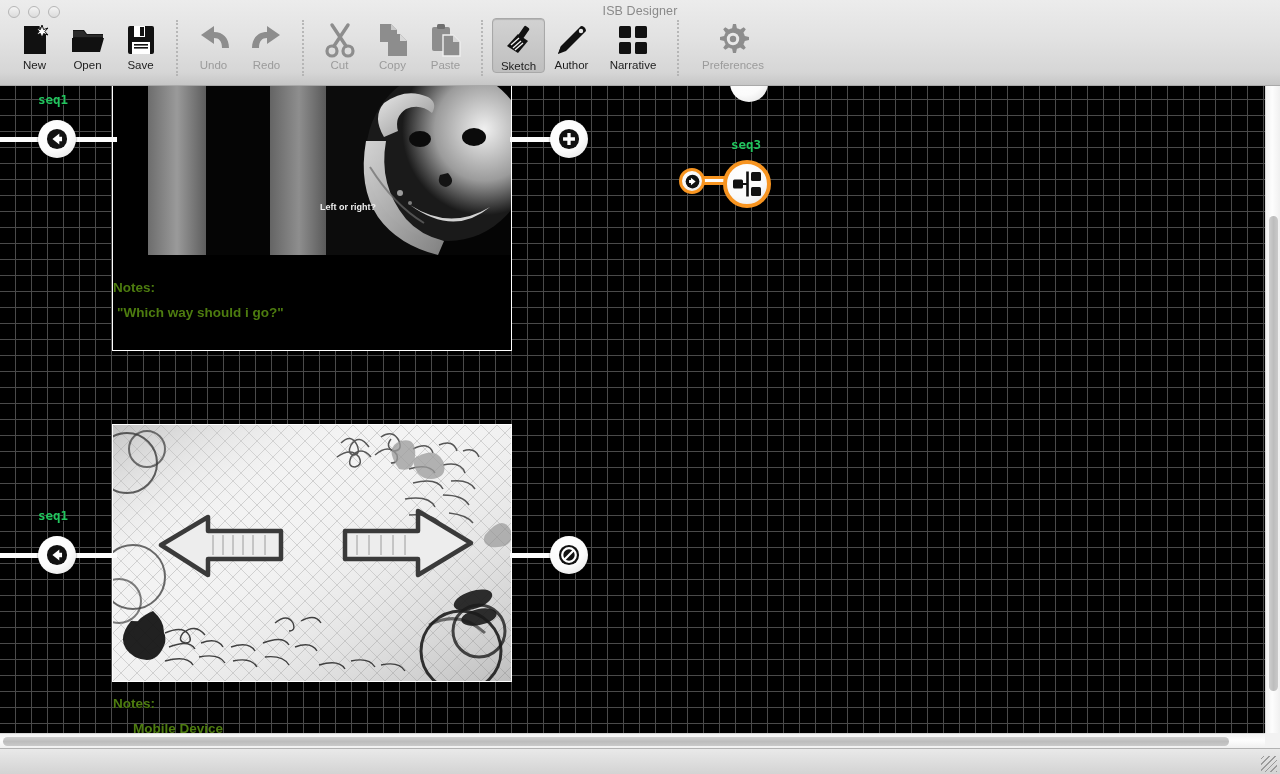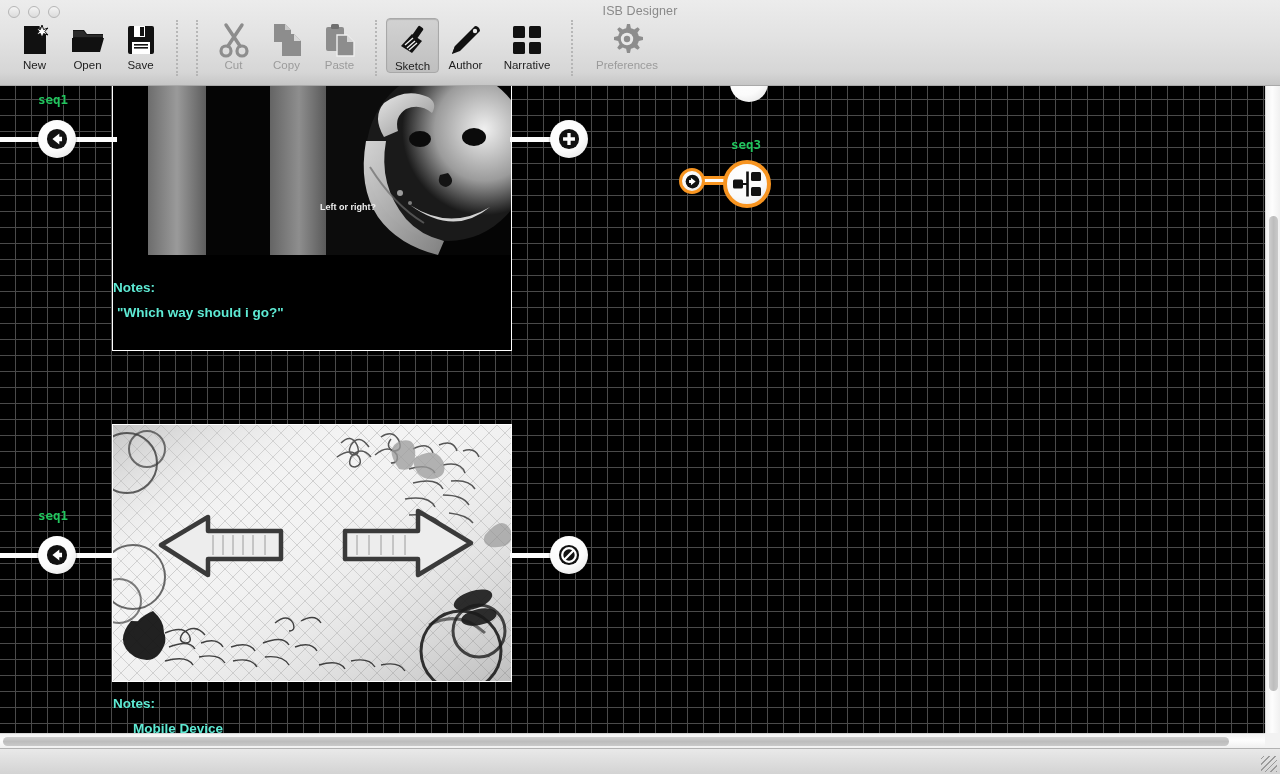--- a/index.html
+++ b/index.html
@@ -166,21 +166,21 @@
   
   .frame {
     position: absolute;
     border: 1px solid #ffffff;
     background: #000;
     overflow: hidden;
     z-index: 3;
   }
   .notes-label, .notes-text {
     position: absolute;
-    color: #5eead4;
+    color: #4d7c0f;
     font-size: 13.5px;
     font-weight: bold;
     z-index: 4;
     text-shadow: 0 1px 1px #000;
     white-space: nowrap;
   }
 
   
   .vscroll {
     position: absolute;
@@ -280,20 +280,38 @@
               <rect x="9" y="21" width="14" height="1.6" fill="#111"></rect>
               <rect x="9" y="24" width="14" height="1.6" fill="#111"></rect>
             </svg>
           </span>
           <span class="lbl">Save</span>
         </div>
       </div>
 
       <div class="tb-sep"></div>
 
+      <div class="tb-group">
+        <div class="tb-btn dim">
+          <span class="ico">
+            <svg width="38" height="32" viewBox="0 0 38 32">
+              <path d="M19 8 C28 8 34 14 34 24 L27 24 C27 17 24 14 19 14 L19 20 L6 11 L19 2 z" fill="#8d8d8d"></path>
+            </svg>
+          </span>
+          <span class="lbl">Undo</span>
+        </div>
+        <div class="tb-btn dim">
+          <span class="ico">
+            <svg width="38" height="32" viewBox="0 0 38 32">
+              <path d="M19 8 C10 8 4 14 4 24 L11 24 C11 17 14 14 19 14 L19 20 L32 11 L19 2 z" fill="#8d8d8d"></path>
+            </svg>
+          </span>
+          <span class="lbl">Redo</span>
+        </div>
+      </div>
 
       <div class="tb-sep"></div>
 
       <div class="tb-group">
         <div class="tb-btn dim">
           <span class="ico">
             <svg width="34" height="36" viewBox="0 0 34 36">
               <g stroke="#8d8d8d" stroke-width="3.4" fill="none" stroke-linecap="round">
                 <line x1="9" y1="3" x2="23" y2="24"></line>
                 <line x1="25" y1="3" x2="11" y2="24"></line>

